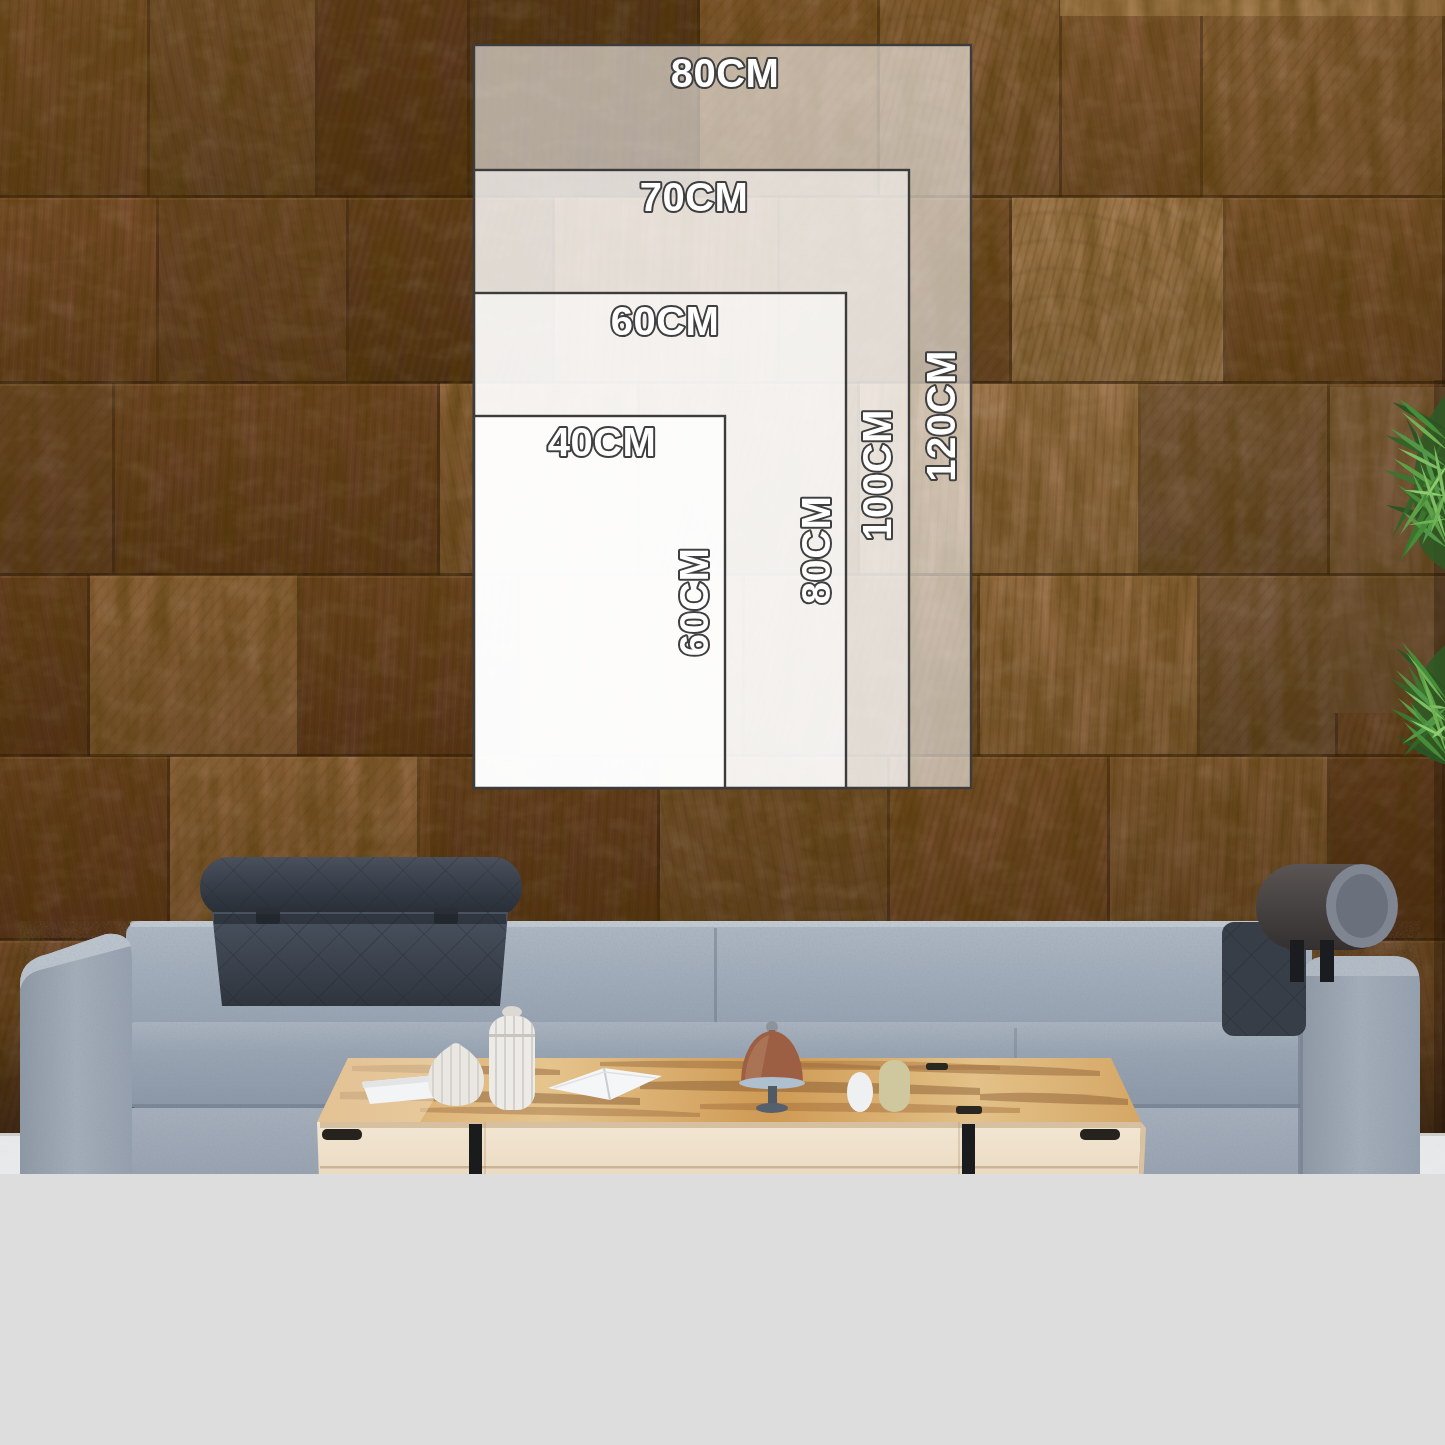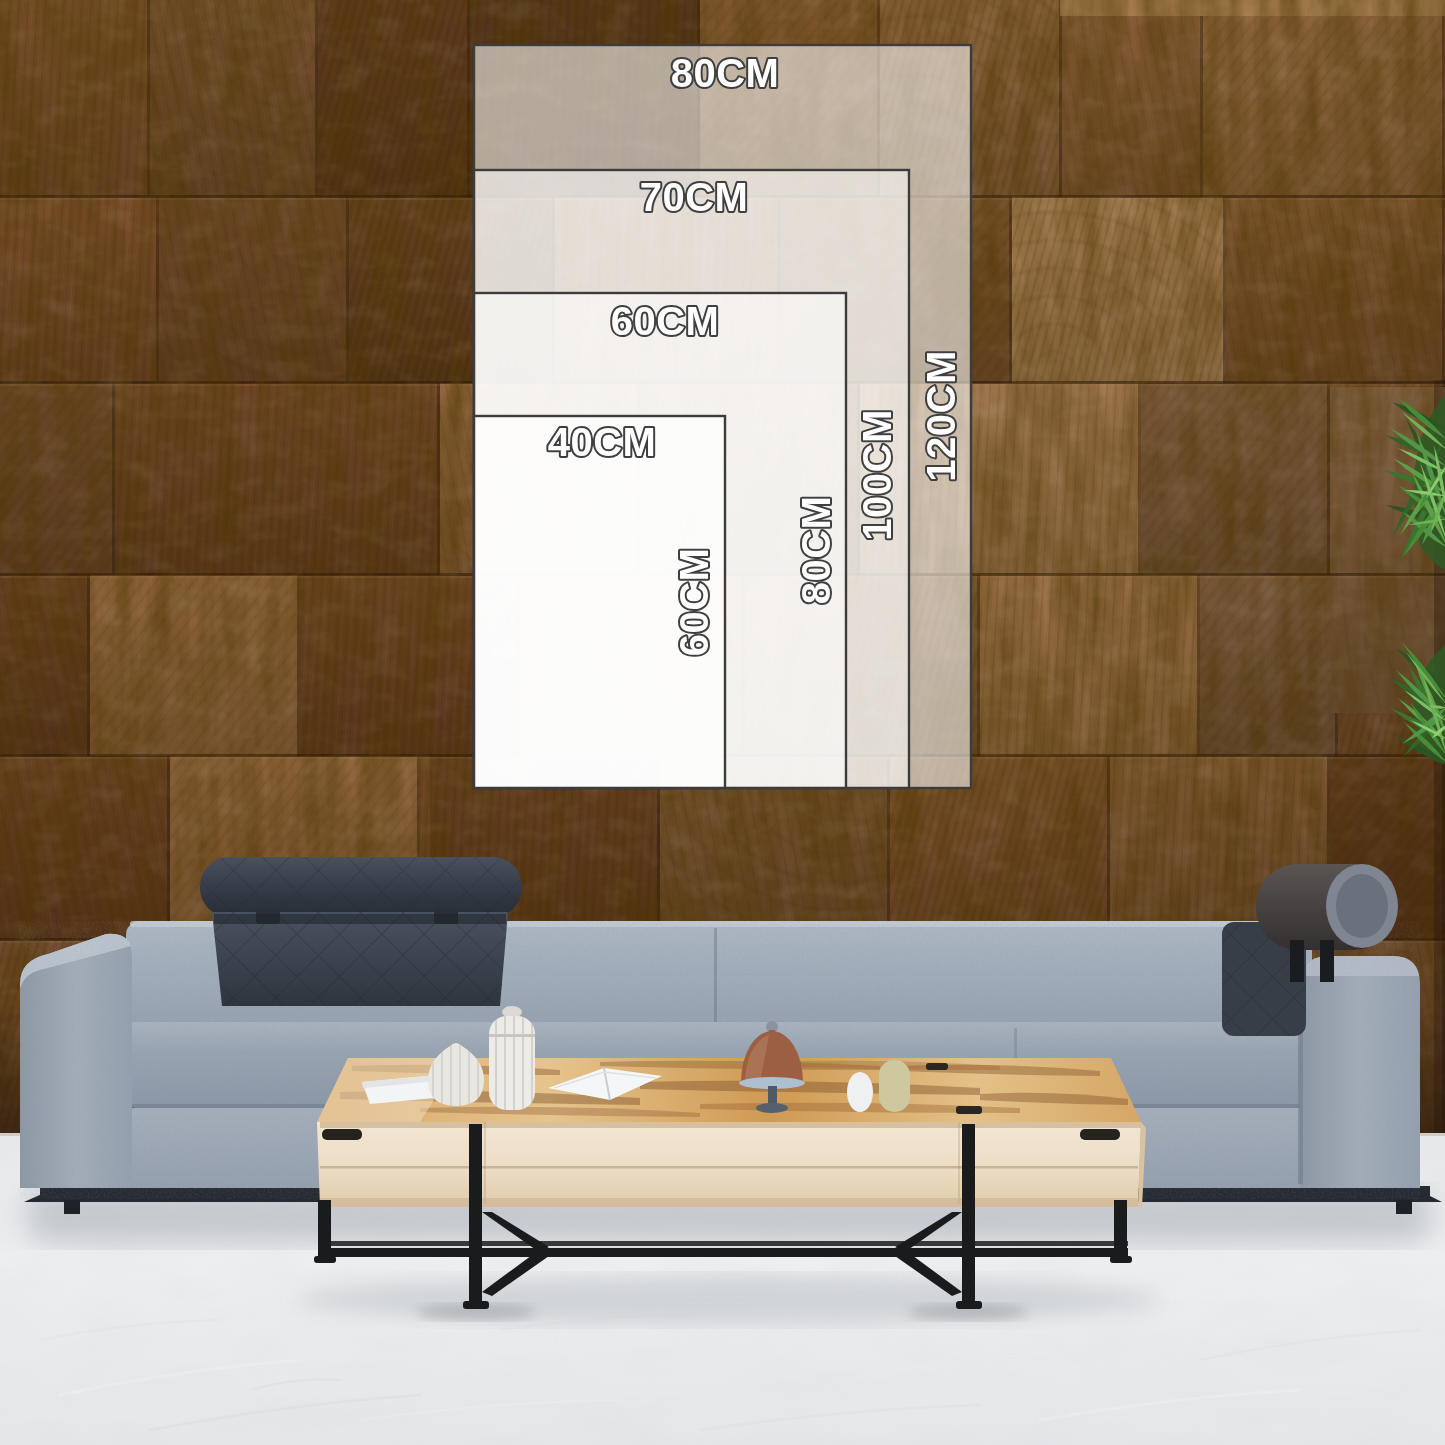--- a/index.html
+++ b/index.html
@@ -1,15 +1,15 @@
 <!DOCTYPE html>
 <html><head><meta charset="utf-8">
 <style>
 html,body{margin:0;padding:0;background:#ddd;}
-.stage{position:relative;width:1445px;height:1445px;overflow:hidden;
+.stage{position:relative;width:1445px;height:1174px;overflow:hidden;
   font-family:"Liberation Sans",sans-serif;}
 svg{display:block}
 </style></head><body>
 <div class="stage">
 <svg width="1445" height="1445" viewBox="0 0 1445 1445">
 <defs>
 <linearGradient id="w0" x1="0" y1="0" x2="0" y2="1">
           <stop offset="0" stop-color="#7d5131"></stop>
           <stop offset="1" stop-color="#5f3c22"></stop>
         </linearGradient>

